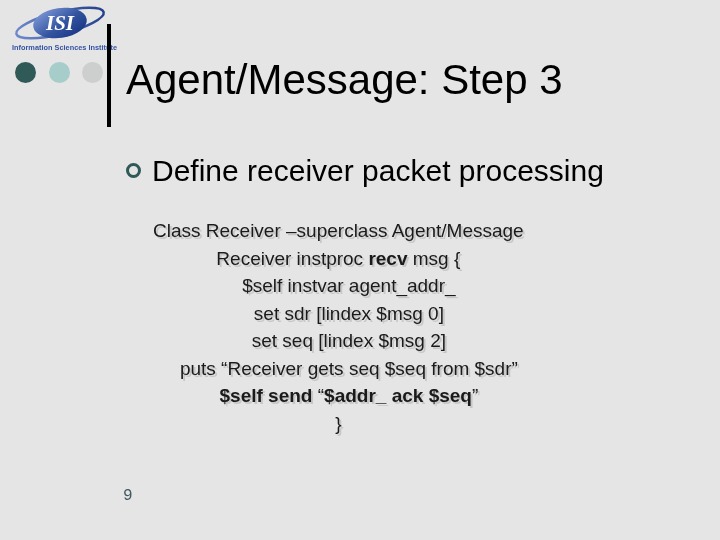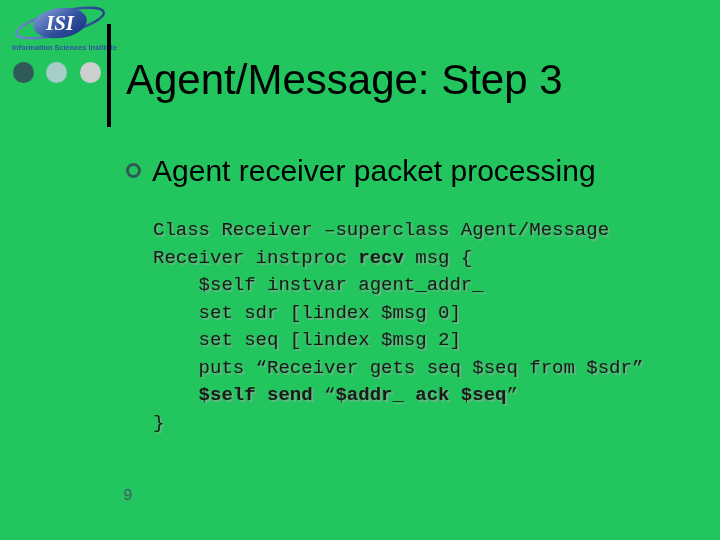--- a/index.html
+++ b/index.html
@@ -1,22 +1,23 @@
 <!DOCTYPE html>
 <html><head>
 <meta charset="utf-8">
 <style>
   html, body { margin: 0; padding: 0; background: #888; }
   .slide {
     position: relative;
     width: 720px;
     height: 540px;
-    background: #22c55e;
+    background: #e5e5e5;
     overflow: hidden;
     font-family: "Liberation Sans", sans-serif;
+    text-align: center;
   }
 
   
   .logo-block { position: absolute; left: 12px; top: 4px; width: 100px; }
   .logo-svg { display: block; }
   .tagline {
     margin-top: 1px;
     font-size: 8px;
     font-weight: bold;
     color: #3553a4;
@@ -77,21 +78,21 @@
     line-height: 34px;
     color: #000000;
     white-space: nowrap;
   }
 
   
   .code {
     position: absolute;
     left: 153px; top: 217px;
     margin: 0;
-    font-family: Liberation Mono, monospace;
+    font-family: Liberation Sans, sans-serif;
     font-size: 19px;
     line-height: 27.5px;
     color: #1a1a1a;
     white-space: pre;
     text-shadow: 2px 2px 0 rgba(170,170,170,0.5);
   }
   .code .b { font-weight: bold; }
 
   
   .page-number {
@@ -132,20 +133,20 @@
     <span class="dot" style="background: rgb(166, 205, 202);"></span>
     <span class="dot" style="background: rgb(204, 207, 206);"></span>
   </div>
 
   <div class="vrule" style="background: rgb(0, 0, 0);"></div>
 
   <h1 class="title">Agent/Message: Step 3</h1>
 
   <div class="bullet-row">
     <span class="bullet-ring" style="border-color: rgb(47, 90, 87);"></span>
-    <span class="bullet-text">Agent receiver packet processing</span>
+    <span class="bullet-text">Define receiver packet processing</span>
   </div>
 
   <pre class="code"><div><span>Class Receiver –superclass Agent/Message</span></div><div><span>Receiver instproc </span><span class="b">recv</span><span> msg {</span></div><div><span>    $self instvar agent_addr_</span></div><div><span>    set sdr [lindex $msg 0]</span></div><div><span>    set seq [lindex $msg 2]</span></div><div><span>    puts “Receiver gets seq $seq from $sdr”</span></div><div><span>    </span><span class="b">$self send</span><span> “</span><span class="b">$addr_ ack $seq</span><span>”</span></div><div><span>}</span></div></pre>
 
   <div class="page-number" style="color: rgb(62, 90, 96);">9</div>
 
 </div>
 
 </body></html>

